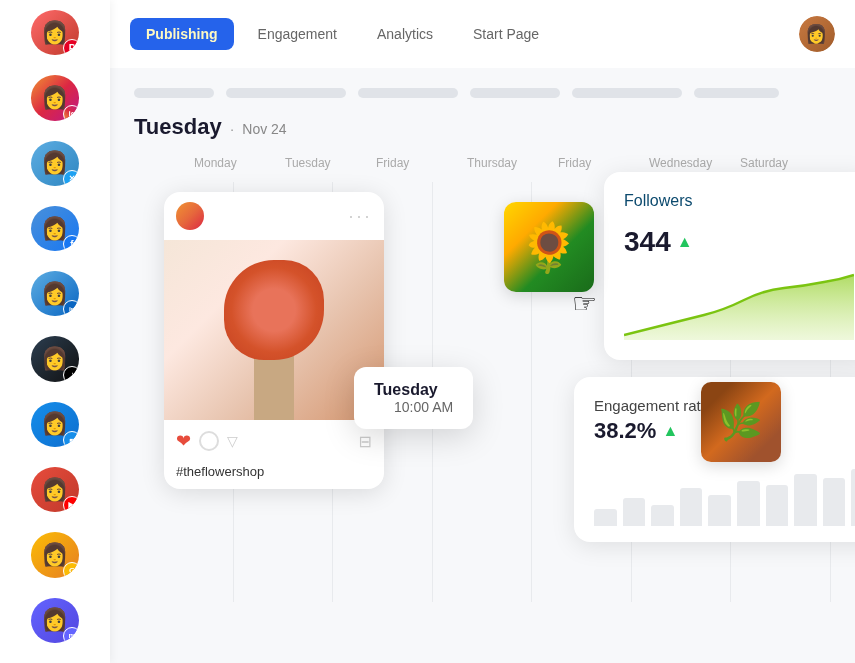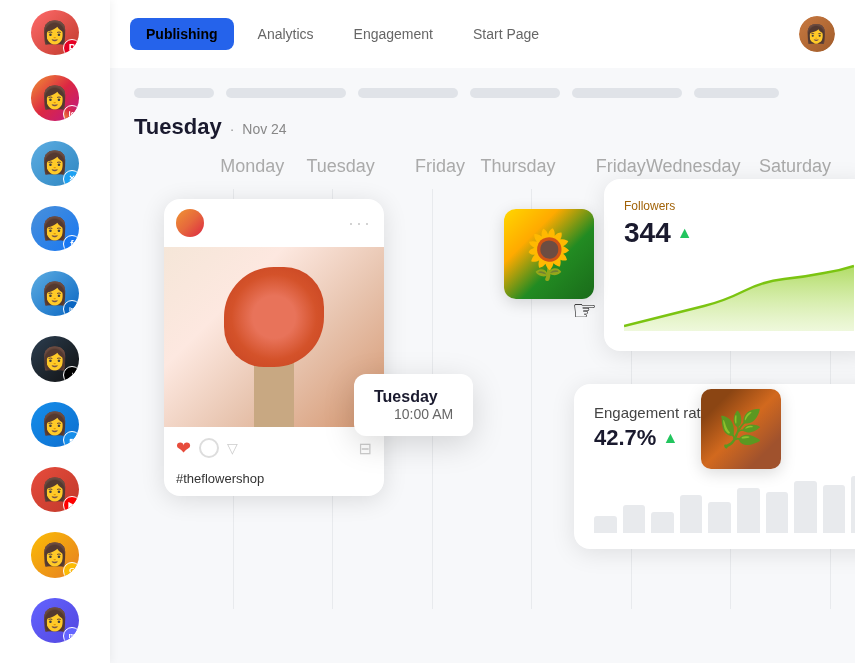--- a/index.html
+++ b/index.html
@@ -83,21 +83,21 @@
       padding: 8px 16px;
       border-radius: 8px;
       font-size: 14px;
       cursor: pointer;
       color: #666;
       font-weight: 500;
     }
 
     .nav-tab.active {
       background: #2563eb;
-      color: #000000;
+      color: #fef9c3;
       font-weight: 600;
     }
 
     .nav-spacer { flex: 1; }
 
     .user-avatar-nav {
       width: 36px;
       height: 36px;
       border-radius: 50%;
       overflow: hidden;
@@ -152,22 +152,22 @@
     
     .calendar-header {
       display: flex;
       gap: 0;
       margin-bottom: 12px;
       padding-left: 60px;
     }
 
     .cal-day {
       flex: 1;
-      text-align: right;
-      font-size: 18px;
+      text-align: left;
+      font-size: 12px;
       color: #aaa;
       font-weight: 500;
     }
 
     
     .calendar-grid {
       display: flex;
       position: relative;
       height: 420px;
     }
@@ -356,24 +356,24 @@
       top: -10px;
       width: 270px;
       background: white;
       border-radius: 16px;
       padding: 20px 20px 16px;
       box-shadow: 0 4px 24px rgba(0,0,0,0.1);
       z-index: 5;
     }
 
     .followers-title {
-      font-size: 12px;
-      color: #a16207;
+      font-size: 16px;
+      color: #0c4a6e;
       font-weight: 500;
-      margin-bottom: 4px;
+      margin-bottom: 16px;
     }
 
     .followers-count {
       font-size: 28px;
       font-weight: 700;
       color: #1a1a2e;
       display: flex;
       align-items: center;
       gap: 6px;
       margin-bottom: 12px;
@@ -527,22 +527,22 @@
   <div class="sidebar-avatar">
     <div class="person-silhouette av10">👩</div>
     <div class="social-icon icon-mastodon" style="font-size:8px">m</div>
   </div>
 </div>
 
 <div class="main">
 
   <div class="topnav">
     <div class="nav-tab active">Publishing</div>
+    <div class="nav-tab">Engagement</div>
     <div class="nav-tab">Analytics</div>
-    <div class="nav-tab">Engagement</div>
     <div class="nav-tab">Start Page</div>
     <div class="nav-spacer"></div>
     <div class="user-avatar-nav">
       <div style="width:36px;height:36px;border-radius:50%;background:linear-gradient(135deg,#c87941,#a05c2a);display:flex;align-items:center;justify-content:center;font-size:18px;">👩</div>
     </div>
   </div>
 
   <div class="content">
 
     <div class="skeleton-bars">
@@ -623,21 +623,21 @@
             </linearGradient>
           </defs>
           <path d="M0,65 Q20,60 40,55 Q60,50 80,45 Q100,40 120,30 Q140,20 160,18 Q180,16 200,12 Q215,10 230,5 L230,70 L0,70 Z" fill="url(#greenGrad)"></path>
           <path d="M0,65 Q20,60 40,55 Q60,50 80,45 Q100,40 120,30 Q140,20 160,18 Q180,16 200,12 Q215,10 230,5" fill="none" stroke="#7bc411" stroke-width="2.5"></path>
         </svg>
       </div>
 
       <div class="engagement-card">
         <div class="engagement-title">Engagement rate</div>
         <div class="engagement-rate">
-          <span>42.7%</span>
+          <span>38.2%</span>
           <span class="trend-up">▲</span>
         </div>
         <div class="bar-chart">
           <div class="bar" style="height:25%"></div>
           <div class="bar" style="height:40%"></div>
           <div class="bar" style="height:30%"></div>
           <div class="bar" style="height:55%"></div>
           <div class="bar" style="height:45%"></div>
           <div class="bar" style="height:65%"></div>
           <div class="bar" style="height:58%"></div>

